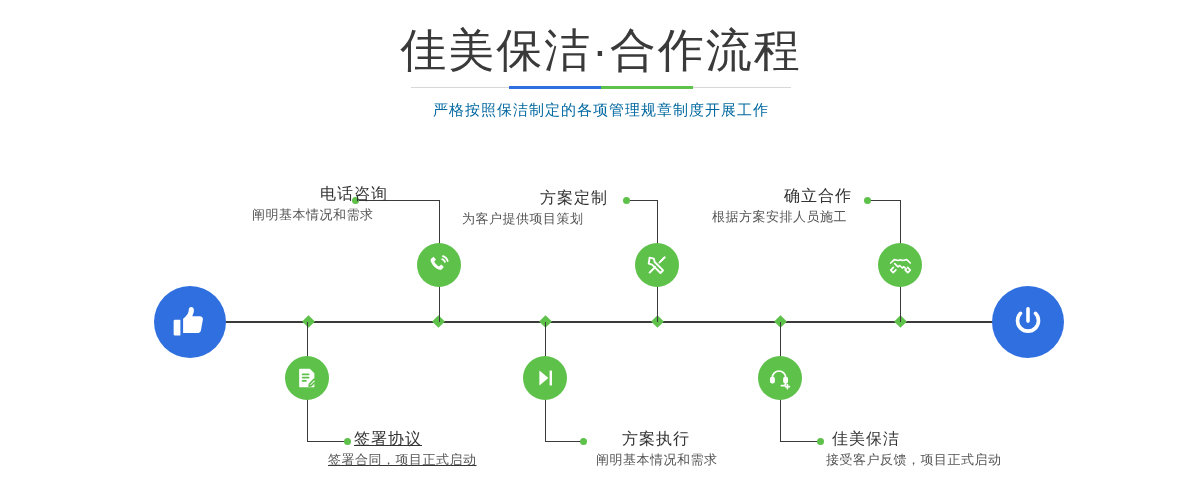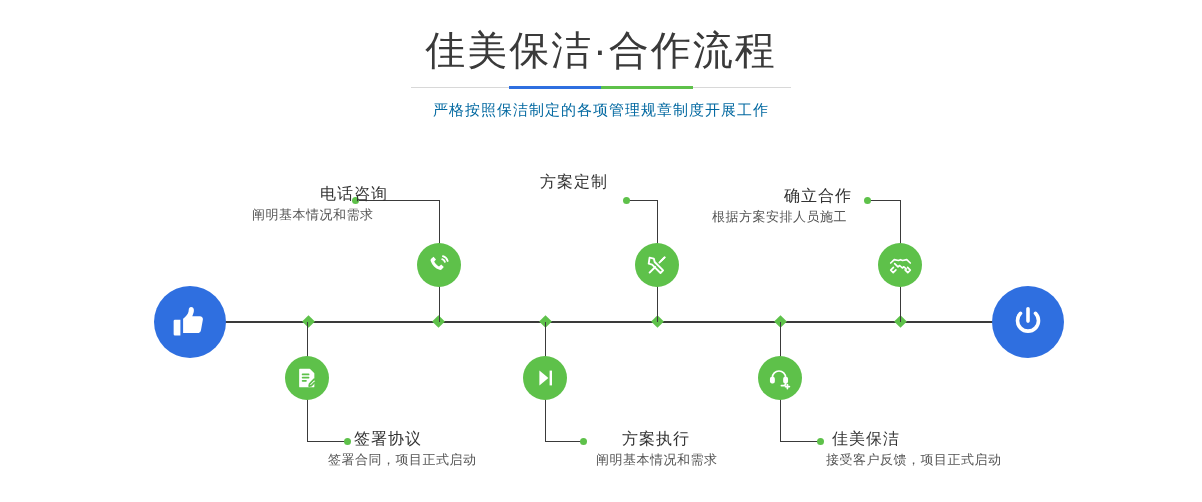--- a/index.html
+++ b/index.html
@@ -21,21 +21,21 @@
 
   
   .header {
     position: absolute;
     top: 28px;
     left: 0;
     width: 1202px;
     text-align: center;
   }
   .main-title {
-    font-size: 40px;
+    font-size: 46px;
     letter-spacing: 2px;
     color: #3a3a3a;
     font-weight: normal;
     margin: 0;
     line-height: 44px;
   }
   .rule-wrap {
     position: relative;
     width: 380px;
     height: 3px;
@@ -209,38 +209,39 @@
   <div class="arrow-dot" style="left:344px; top:438px;"></div>
   <div class="circle-icon" style="left:285px; top:356px;">
     <svg width="24" height="24" viewBox="0 0 24 24" fill="none" stroke="#ffffff" stroke-width="1.7" stroke-linecap="round" stroke-linejoin="round" aria-hidden="true">
       <path d="M5 3.6h9.5l4 4v12.8H5z" fill="#ffffff" stroke="#ffffff"></path>
       <path d="M7.6 8.4h6" stroke="#5ec14a"></path>
       <path d="M7.6 11.6h6" stroke="#5ec14a"></path>
       <path d="M7.6 14.8h3.4" stroke="#5ec14a"></path>
       <path d="M14.6 17.8l4.6-4.6 1.8 1.8-4.6 4.6-2.3.5z" fill="#ffffff" stroke="#5ec14a"></path>
     </svg>
   </div>
-  <div class="label below" style="left:328px; top:428px;">
+  <div class="label below" style="left:328px; top:428px;text-decoration:underline;">
     <div class="t" style="margin-left:26px;">签署协议</div>
     <div class="d">签署合同，项目正式启动</div>
   </div>
 
   <div class="connector" style="left:657px; top:200px; height:122px;"></div>
   <div class="connector-h" style="left:627px; top:200px; width:30px;"></div>
   <div class="arrow-dot" style="left:623px; top:197px;"></div>
   <div class="circle-icon" style="left:635px; top:243px;">
     <svg width="24" height="24" viewBox="0 0 24 24" fill="none" stroke="#ffffff" stroke-width="1.9" stroke-linecap="round" stroke-linejoin="round" aria-hidden="true">
       <path d="M4.6 4.6l4.2 1 .9 3.4 8.4 8.4-2.6 2.6-8.4-8.4-3.4-.9z"></path>
       <path d="M19.6 4.4l-3.3 3.3"></path>
       <path d="M14.4 9.6l5.2-5.2"></path>
       <path d="M4.6 19.6l5.6-5.6"></path>
     </svg>
   </div>
-  <div class="label above" style="left:462px; top:171px;">
+  <div class="label above" style="left:462px; top:187px;">
     <div class="t" style="margin-left:78px;">方案定制</div>
+    <div class="d">为客户提供项目策划</div>
   </div>
 
   <div class="connector" style="left:545px; top:322px; height:120px;"></div>
   <div class="connector-h" style="left:545px; top:441px; width:36px;"></div>
   <div class="arrow-dot" style="left:580px; top:438px;"></div>
   <div class="circle-icon" style="left:523px; top:356px;">
     <svg width="24" height="24" viewBox="0 0 24 24" fill="#ffffff" aria-hidden="true">
       <path d="M6.4 4.6 L15.4 12 L6.4 19.4z"></path>
       <rect x="16.6" y="4.6" width="2.4" height="14.8"></rect>
     </svg>

